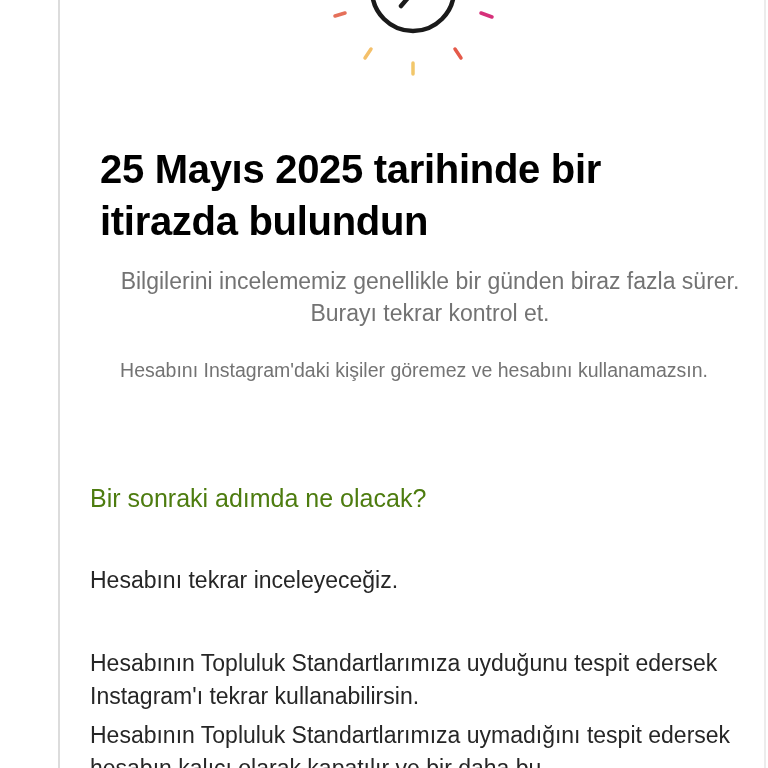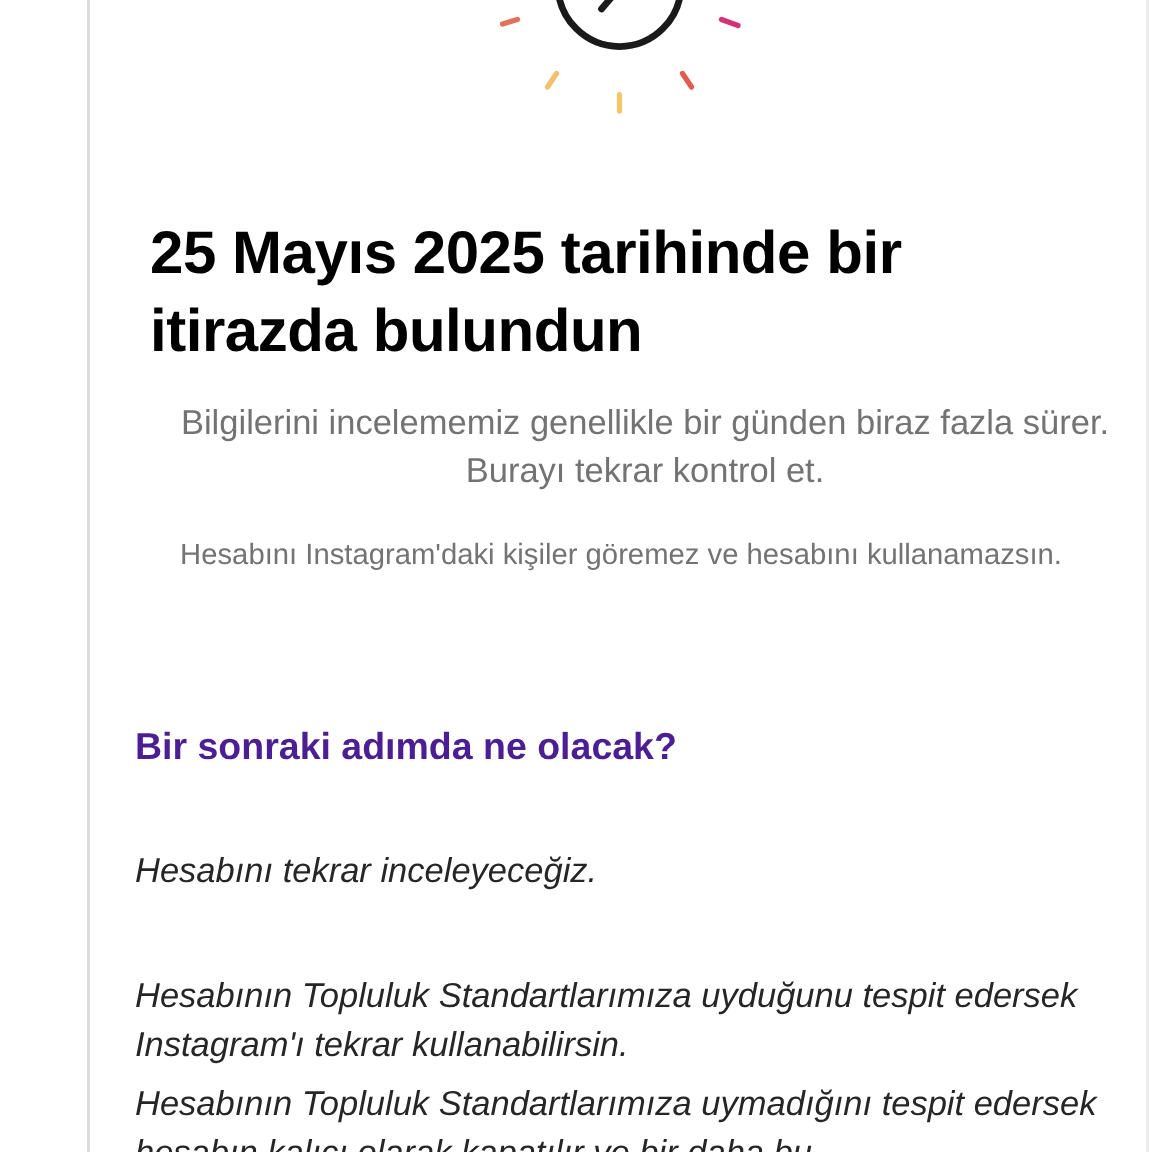--- a/index.html
+++ b/index.html
@@ -27,25 +27,25 @@
   .subtitle {
     position: absolute; left: 100px; width: 628px; top: 265px;
     text-align: center; font-size: 23px; line-height: 32px; color: #737373; margin-left: 16px;
   }
   .note {
     position: absolute; left: 120px; width: 588px; top: 357px;
     text-align: right; font-size: 19.5px; line-height: 27px; color: #737373;
   }
   .section-title {
     position: absolute; left: 90px; top: 484px; font-size: 25px;
-    font-weight: bold; color: #4c1d95;
+    font-weight: normal; color: #4d7c0f;
   }
   .para {
     position: absolute; left: 90px; width: 660px; font-size: 23px;
-    line-height: 33px; color: #262626; font-style: italic;
+    line-height: 33px; color: #262626;
   }
   .p1 { top: 564px; }
   .p2 { top: 625px; margin-top: 22px; }
   .p3 { top: 719px; }
 </style>
 </head>
 <body>
 
 <div class="panel"></div>
 

